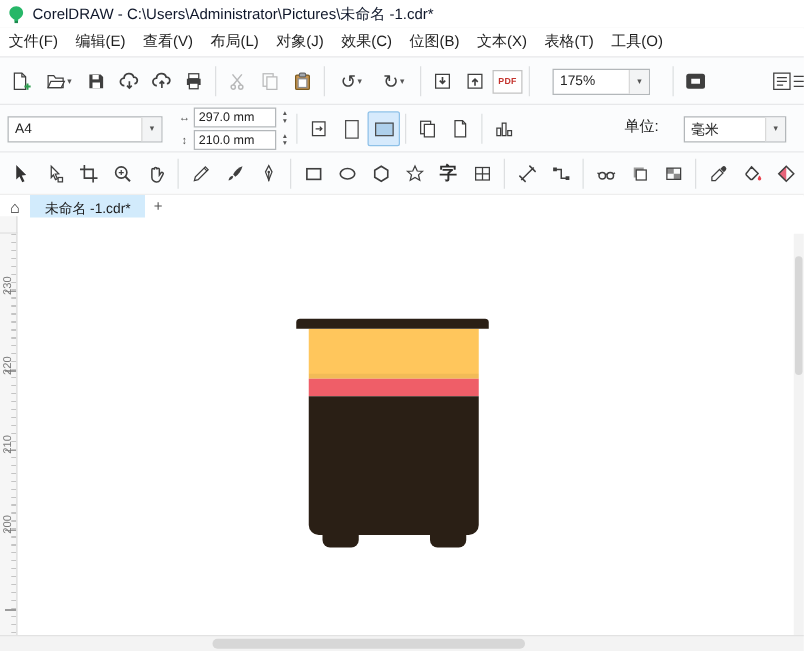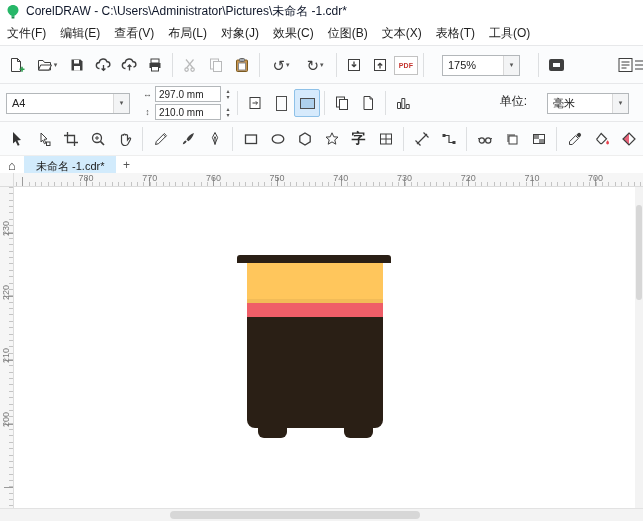--- a/index.html
+++ b/index.html
@@ -446,35 +446,20 @@
     </div>
     <div class="doc-tab">
       <span>未命名 -1.cdr*</span>
     </div>
     <div class="newtab">
       <span>+</span>
     </div>
   </div>
 
   <div class="corner"></div>
-  <div class="hruler">
-    <div class="ticks-minor"></div>
-    <div class="ticks-major"></div>
-    <div class="labels">
-        <span class="hr-num" style="left: 72px;">780</span>
-        <span class="hr-num" style="left: 135.7px;">770</span>
-        <span class="hr-num" style="left: 199.4px;">760</span>
-        <span class="hr-num" style="left: 263.1px;">750</span>
-        <span class="hr-num" style="left: 326.8px;">740</span>
-        <span class="hr-num" style="left: 390.5px;">730</span>
-        <span class="hr-num" style="left: 454.2px;">720</span>
-        <span class="hr-num" style="left: 517.9px;">710</span>
-        <span class="hr-num" style="left: 581.6px;">700</span>
-      </div>
-  </div>
   <div class="vruler">
     <div class="ticks-minor"></div>
     <div class="ticks-major"></div>
     <div class="labels">
         <span class="vr-num" style="top: 34px;">230</span>
         <span class="vr-num" style="top: 97.7px;">220</span>
         <span class="vr-num" style="top: 161.4px;">210</span>
         <span class="vr-num" style="top: 225.1px;">200</span>
       </div>
   </div>

